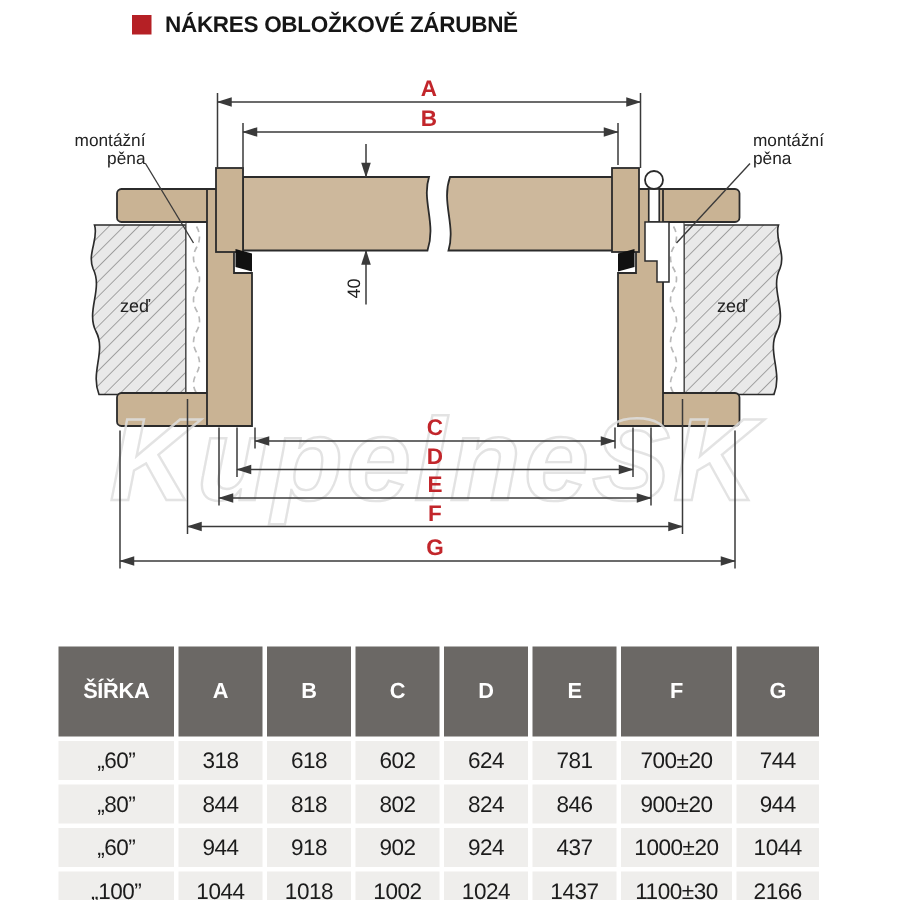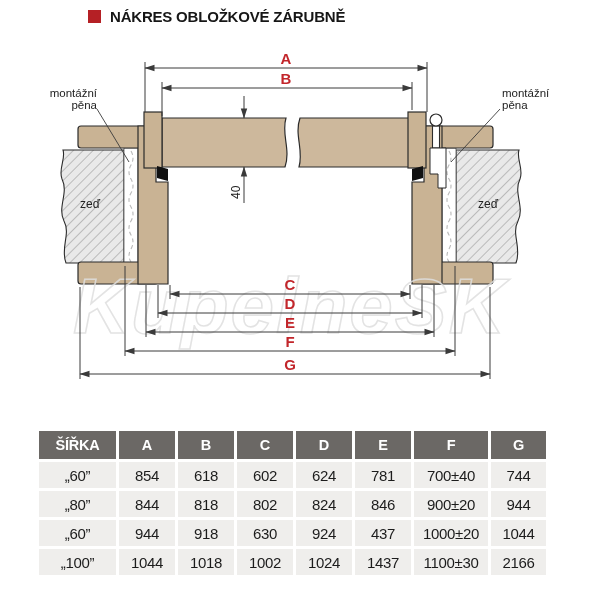--- a/index.html
+++ b/index.html
@@ -25,21 +25,21 @@
   .watermark{
     fill:none;stroke:#dfdfdf;stroke-width:1.6;font-size:78px;font-weight:700;
     font-style:italic;letter-spacing:2px;opacity:.85;
   }
   table.dims{
     position:absolute;left:36px;top:428px;border-collapse:separate;border-spacing:3px;
     background:#ffffff;table-layout:fixed;
   }
   table.dims th{
     background:#6b6865;color:#ffffff;font-size:14.5px;font-weight:700;
-    height:28px;text-align:center;letter-spacing:-0.2px;padding:0 2px;
+    height:28px;text-align:center;letter-spacing:-0.2px;padding:16px 2px;
   }
   table.dims td{
     background:#efeeec;color:#1c1c1c;font-size:15px;height:26px;text-align:center;
     letter-spacing:-0.3px;padding:0 2px;white-space:nowrap;
   }
   .col-sirka{width:77px;} .col-std{width:56px;} .col-f{width:74px;} .col-g{width:55px;}
 </style>
 </head>
 <body>
 
@@ -165,43 +165,43 @@
       <th>C</th>
       <th>D</th>
       <th>E</th>
       <th>F</th>
       <th>G</th>
     </tr>
   </thead>
   <tbody>
     <tr>
       <td>„60”</td>
-      <td>854</td>
+      <td>318</td>
       <td>618</td>
       <td>602</td>
       <td>624</td>
       <td>781</td>
-      <td>700±40</td>
+      <td>700±20</td>
       <td>744</td>
     </tr>
     <tr>
       <td>„80”</td>
       <td>844</td>
       <td>818</td>
       <td>802</td>
       <td>824</td>
       <td>846</td>
       <td>900±20</td>
       <td>944</td>
     </tr>
     <tr>
       <td>„60”</td>
       <td>944</td>
       <td>918</td>
-      <td>630</td>
+      <td>902</td>
       <td>924</td>
       <td>437</td>
       <td>1000±20</td>
       <td>1044</td>
     </tr>
     <tr>
       <td>„100”</td>
       <td>1044</td>
       <td>1018</td>
       <td>1002</td>

